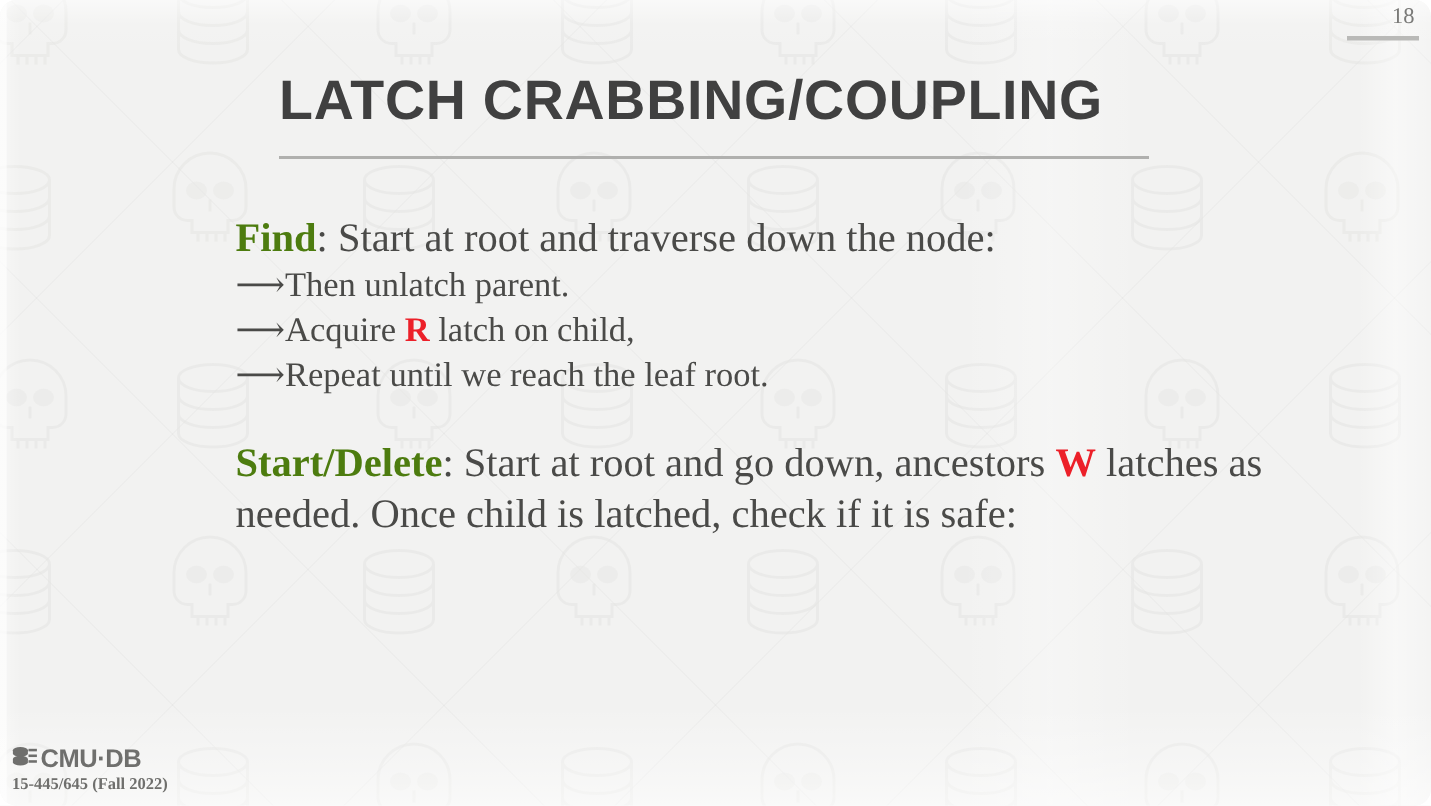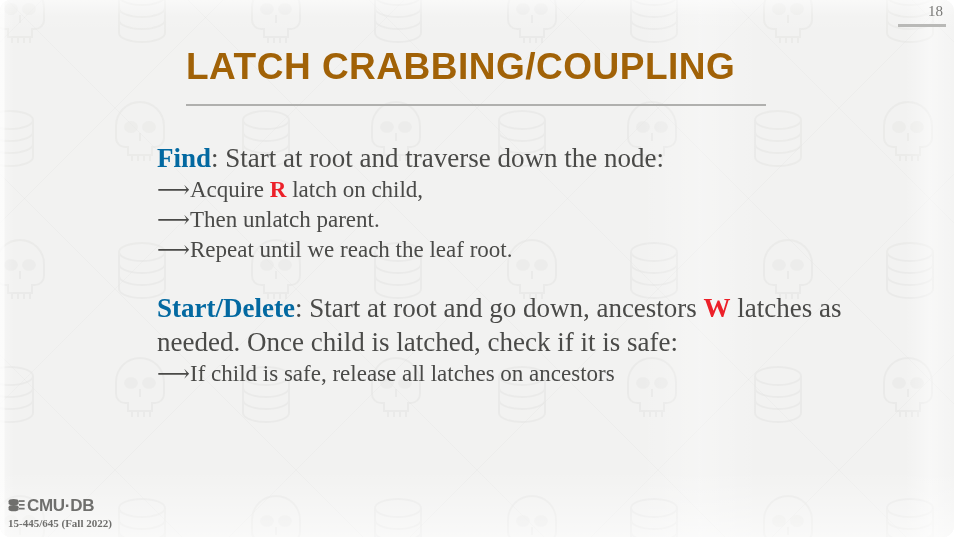--- a/index.html
+++ b/index.html
@@ -96,21 +96,21 @@
     position: absolute;
     left: 186px;
     top: 48px;
     width: 582px;
   }
   .slide-title {
     font-family: "Liberation Sans", "DejaVu Sans", sans-serif;
     font-weight: bold;
     font-size: 37px;
     letter-spacing: 0.5px;
-    color: #a16207;
+    color: #404040;
     line-height: 1.05;
     margin: 0;
     white-space: nowrap;
   }
   .title-rule {
     margin-top: 17px;
     width: 580px;
     height: 2px;
     background: #b0b0ae;
   }
@@ -127,21 +127,21 @@
   .para { margin: 0; }
 
   .lead {
     font-size: 27px;
     line-height: 34px;
     margin: 0;
     color: #4a4a48;
   }
   .lead b, .bold {
     font-weight: bold;
-    color: #0369a1;
+    color: #4d7c0f;
     margin-top: 44px;
   }
 
   .bullet {
     font-size: 23px;
     line-height: 30px;
     margin: 0;
     color: #4a4a48;
     white-space: nowrap;
   }
@@ -160,21 +160,20 @@
 
   
   .footer {
     position: absolute;
     left: 8px;
     bottom: 8px;
     line-height: 1;
   }
   .brand {
     display: flex;
-    align-items: center;
     gap: 2px;
   }
   .brand-mark { display: block; }
   .brand-text {
     font-family: "Liberation Sans", "DejaVu Sans", sans-serif;
     font-weight: bold;
     font-size: 17px;
     letter-spacing: -0.3px;
     color: #6f6f6d;
     line-height: 1;
@@ -271,33 +270,32 @@
   <div class="title-block">
     <h1 class="slide-title">LATCH CRABBING/COUPLING</h1>
     <div class="title-rule"></div>
   </div>
 
   <div class="body-block">
 
     <div class="para">
       <p class="lead"><b class="bold">Find</b><span>: Start at root and traverse down the node:</span></p>
 
+      <p class="bullet"><span class="arrow">⟶</span><span>Then unlatch parent.</span></p>
+
       <p class="bullet"><span class="arrow">⟶</span><span>Acquire </span><span class="hl">R</span><span> latch on child,</span></p>
-
-      <p class="bullet"><span class="arrow">⟶</span><span>Then unlatch parent.</span></p>
 
       <p class="bullet"><span class="arrow">⟶</span><span>Repeat until we reach the leaf root.</span></p>
     </div>
 
     <div class="gap"></div>
 
     <div class="para">
       <p class="lead"><b class="bold">Start/Delete</b><span>: Start at root and go down, ancestors </span><span class="hl">W</span><span> latches as needed. Once child is latched, check if it is safe:</span></p>
 
-      <p class="bullet"><span class="arrow">⟶</span><span>If child is safe, release all latches on ancestors</span></p>
     </div>
 
   </div>
 
   <div class="footer">
     <div class="brand">
       <svg class="brand-mark" width="17" height="16" viewBox="0 0 17 16" xmlns="http://www.w3.org/2000/svg">
         <g fill="#6f6f6d">
           <ellipse cx="5.6" cy="3.1" rx="5.0" ry="2.1"></ellipse>
           <path d="M0.6 3.1 v2.2 a5 2.1 0 0 0 10 0 V3.1 z"></path>

